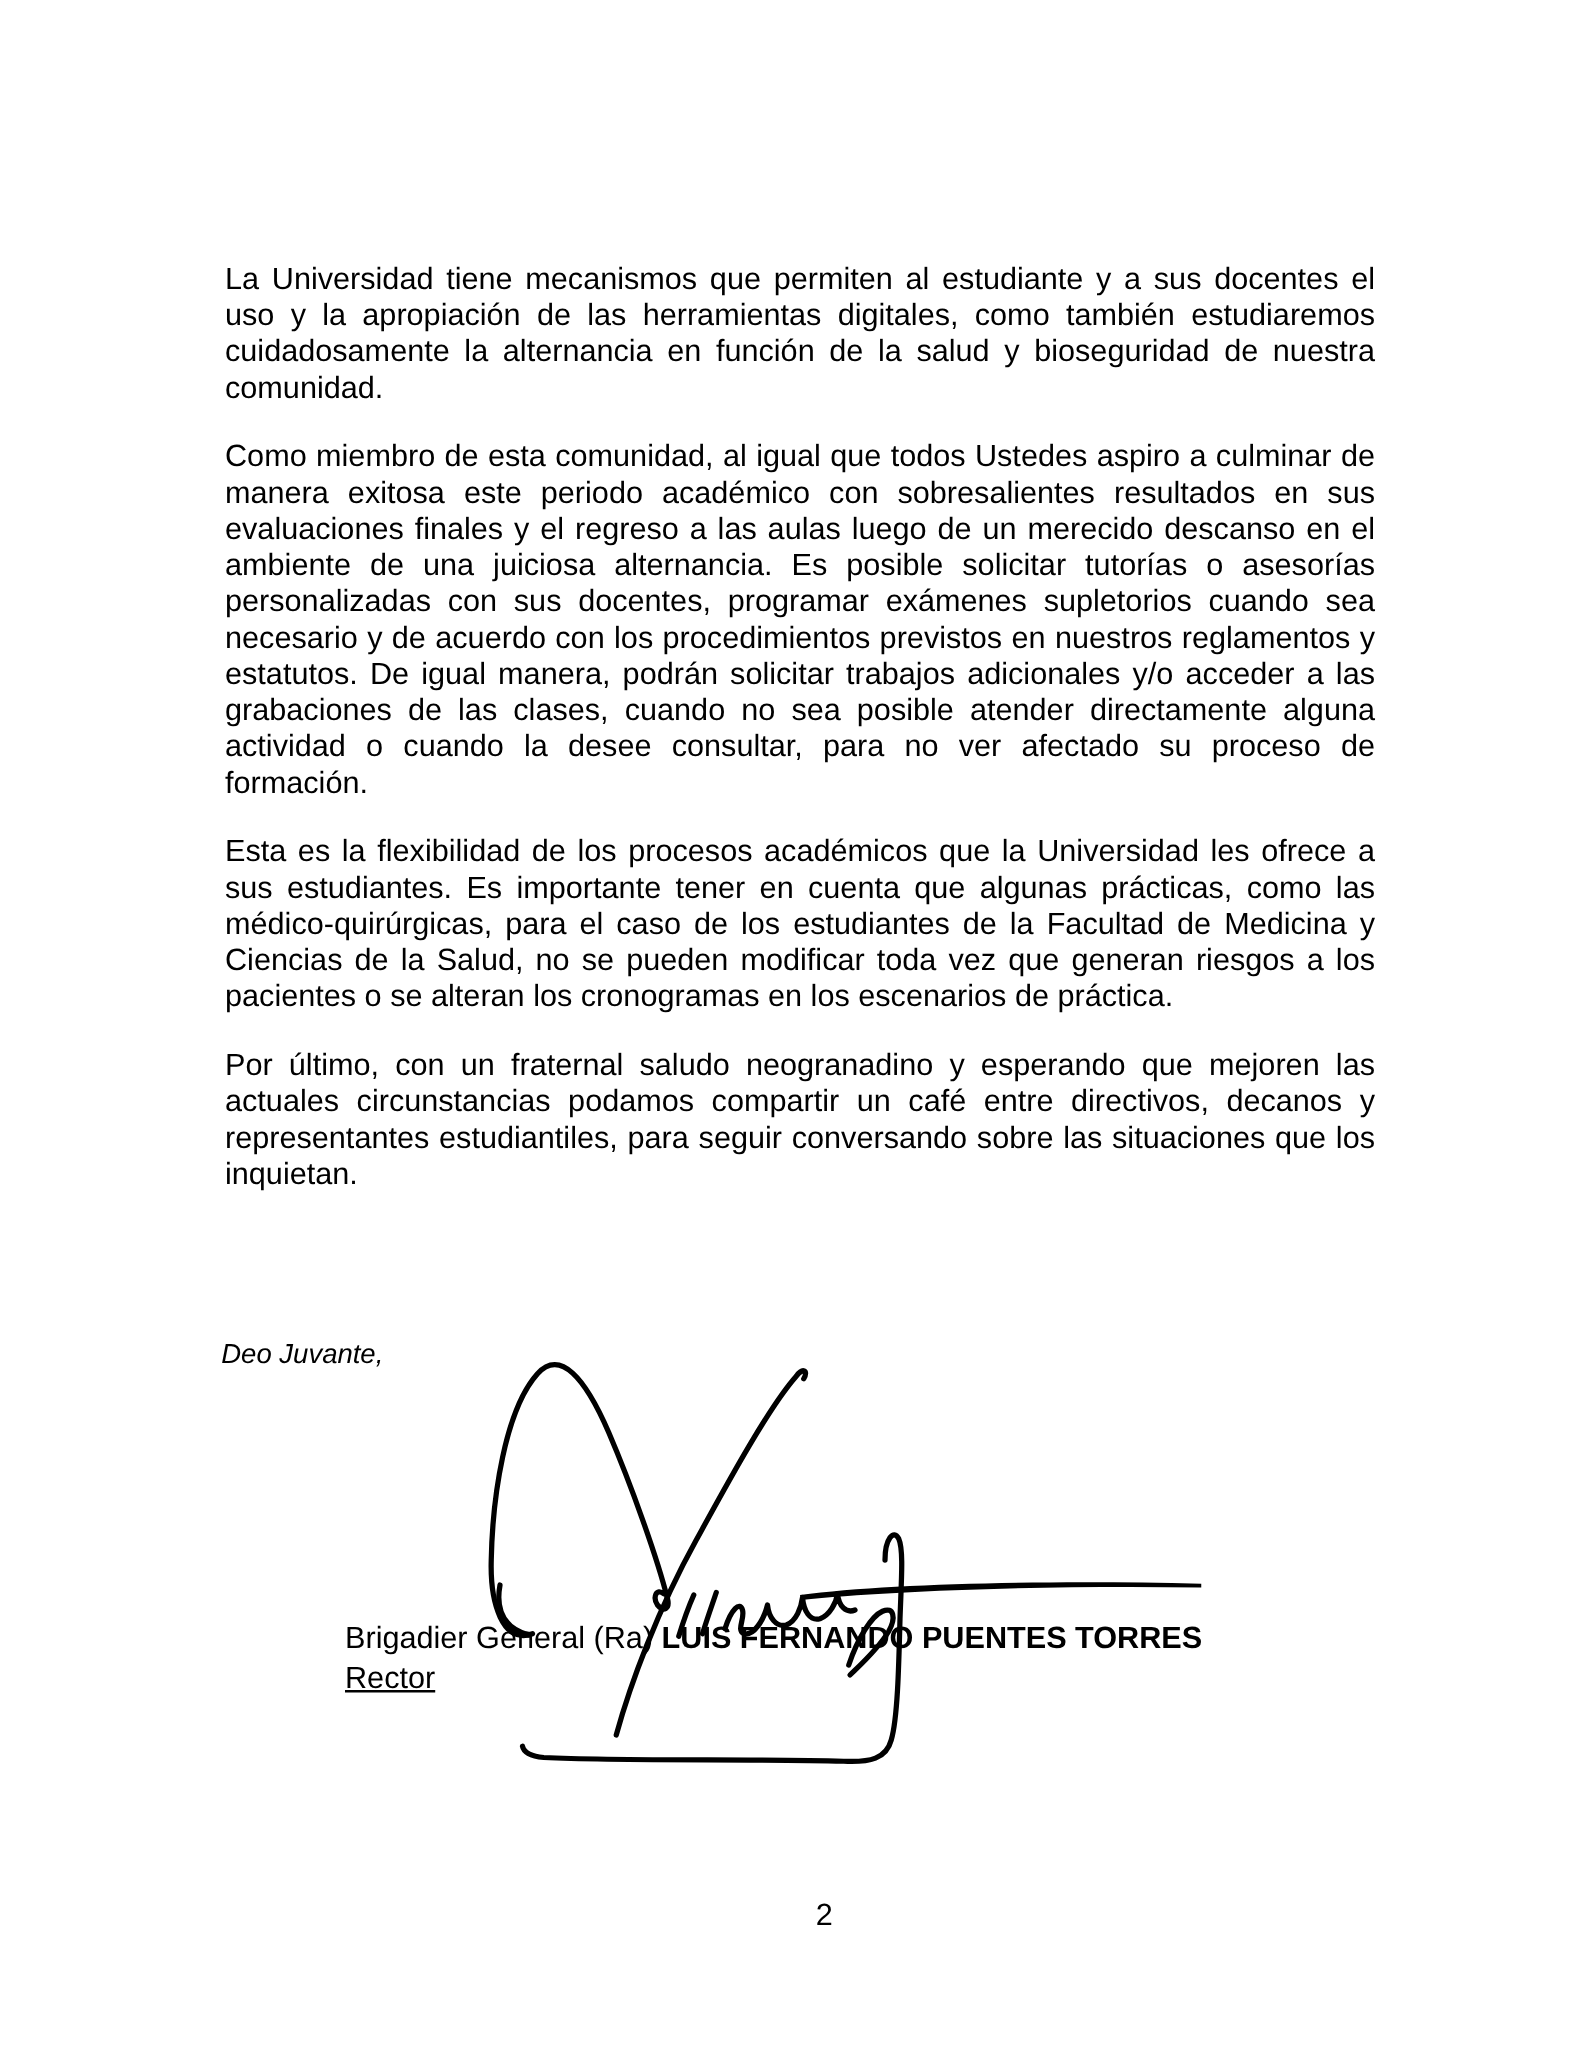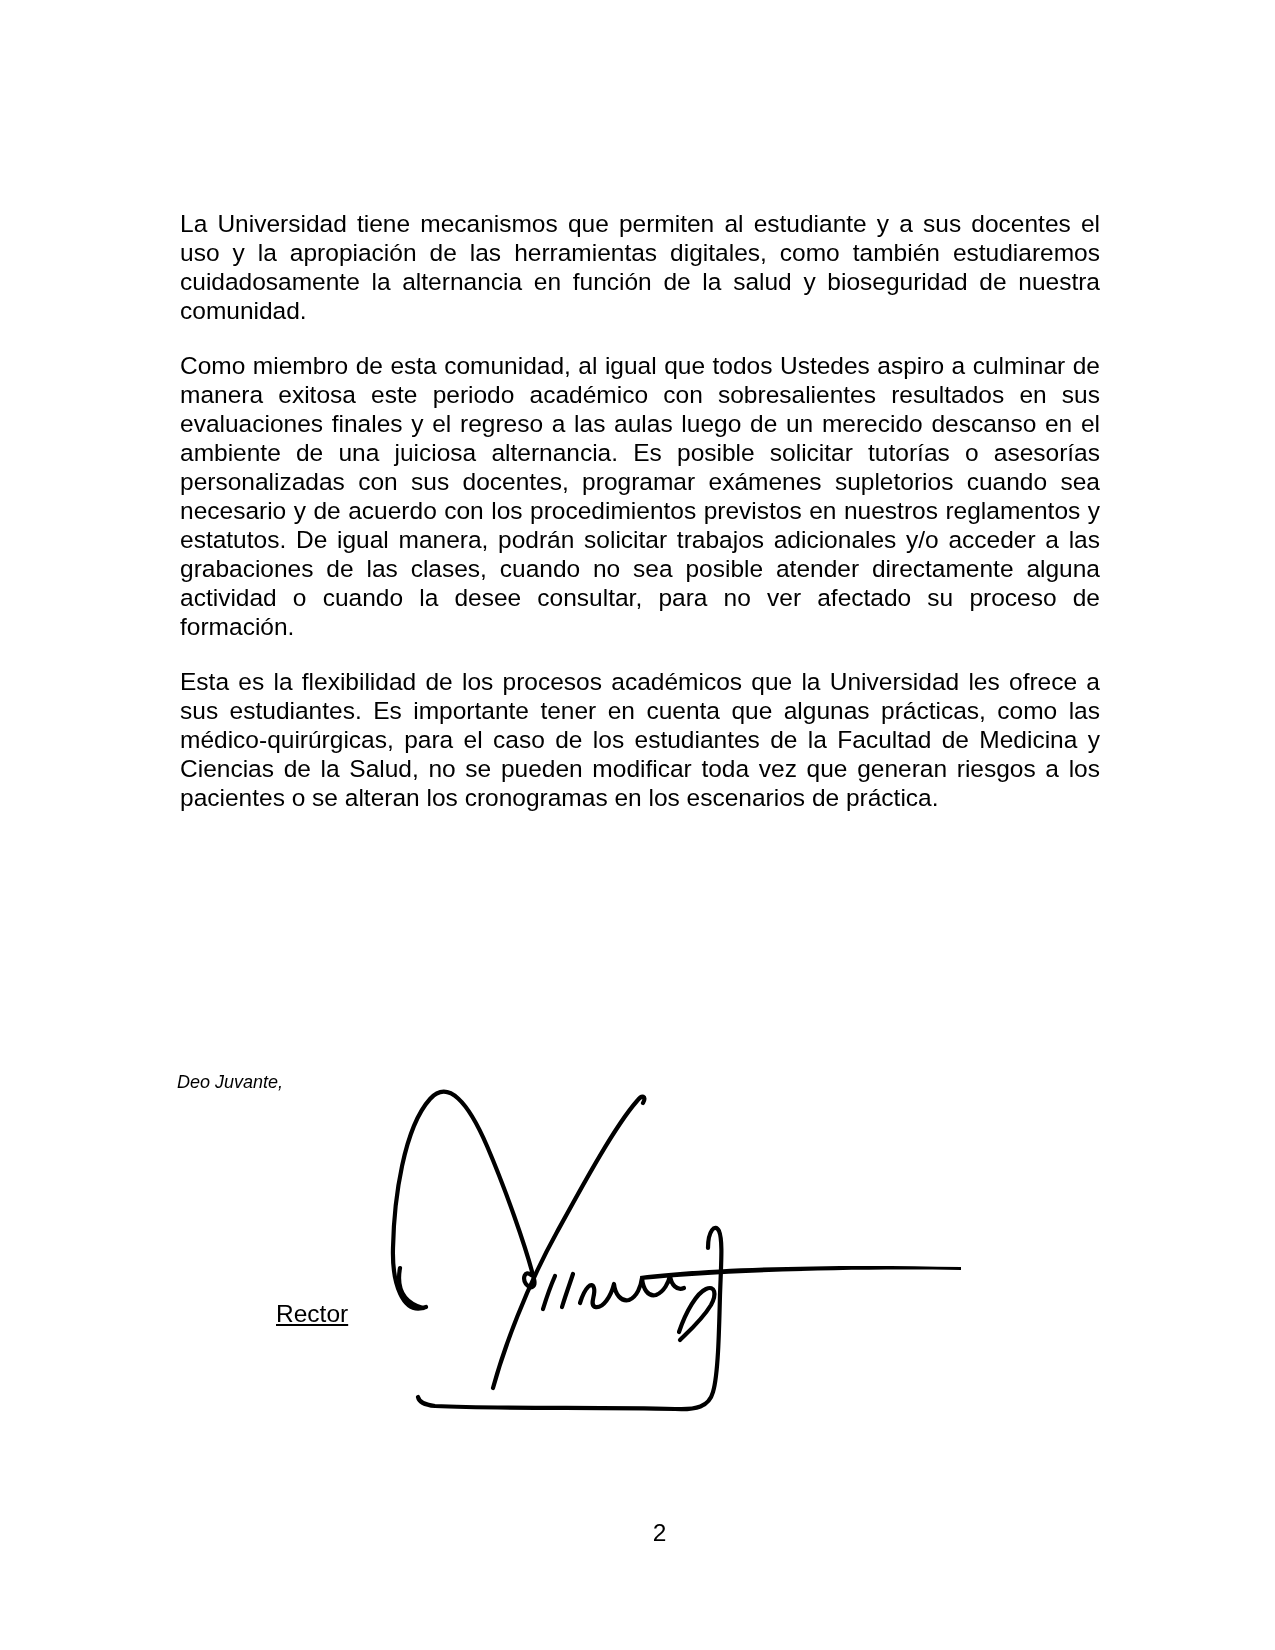--- a/index.html
+++ b/index.html
@@ -27,21 +27,21 @@
     line-height: 29px;
     text-align: justify;
   }
   .body-text p {
     margin: 0 0 26px 0;
   }
   .valediction {
     position: absolute;
     left: 177px;
     top: 1068px;
-    font-size: 18px;
+    font-size: 22px;
     line-height: 29px;
     font-style: italic;
   }
   .signature-svg {
     position: absolute;
     left: 380px;
     top: 1080px;
     width: 600px;
     height: 345px;
   }
@@ -76,20 +76,21 @@
 </style>
 </head>
 <body>
 
 <div class="page">
 
   <div class="body-text">
     <p>La Universidad tiene mecanismos que permiten al estudiante y a sus docentes el uso y la apropiación de las herramientas digitales, como también estudiaremos cuidadosamente la alternancia en función de la salud y bioseguridad de nuestra comunidad.</p>
     <p>Como miembro de esta comunidad, al igual que todos Ustedes aspiro a culminar de manera exitosa este periodo académico con sobresalientes resultados en sus evaluaciones finales y el regreso a las aulas luego de un merecido descanso en el ambiente de una juiciosa alternancia. Es posible solicitar tutorías o asesorías personalizadas con sus docentes, programar exámenes supletorios cuando sea necesario y de acuerdo con los procedimientos previstos en nuestros reglamentos y estatutos. De igual manera, podrán solicitar trabajos adicionales y/o acceder a las grabaciones de las clases, cuando no sea posible atender directamente alguna actividad o cuando la desee consultar, para no ver afectado su proceso de formación.</p>
     <p>Esta es la flexibilidad de los procesos académicos que la Universidad les ofrece a sus estudiantes. Es importante tener en cuenta que algunas prácticas, como las médico-quirúrgicas, para el caso de los estudiantes de la Facultad de Medicina y Ciencias de la Salud, no se pueden modificar toda vez que generan riesgos a los pacientes o se alteran los cronogramas en los escenarios de práctica.</p>
+    <p>Por último, con un fraternal saludo neogranadino y esperando que mejoren las actuales circunstancias podamos compartir un café entre directivos, decanos y representantes estudiantiles, para seguir conversando sobre las situaciones que los inquietan.</p>
   </div>
 
   <div class="valediction">Deo Juvante,</div>
 
   <svg class="signature-svg" viewBox="0 0 600 345" xmlns="http://www.w3.org/2000/svg" aria-hidden="true">
     <g stroke="#000000" stroke-width="4.2" fill="none" stroke-linecap="round" stroke-linejoin="round">
 
       <path d="M 46,227 C 22,236 12,202 13,168 C 14,118 24,48 50,19 C 68,-1 88,22 107,66 C 125,108 146,167 154,199 C 156,207 151,210 146,204 C 142,198 145,190 151,195"></path>
 
       <path d="M 20,188 C 16,210 25,223 43,228"></path>
@@ -100,18 +101,19 @@
 
       <path d="M 299,252 C 306,231 317,213 326,209 C 335,205 337,214 331,225 C 322,240 306,254 300,260"></path>
 
       <path d="M 328,168 C 328,151 335,143 339,151 C 343,160 341,185 340,215 C 339,255 338,295 333,312 C 329,327 316,330 295,329 C 220,327 120,329 55,326 C 45,325 39,322 38,317"></path>
     </g>
 
     <path fill="#000000" stroke="none" d="M 260,196 C 330,187 455,184 581,187 L 581,190 C 455,188 330,193 261,200 Z"></path>
   </svg>
 
   <div class="sig-block">
+    <div class="sig-name-line"><span>Brigadier General (Ra) </span><span class="bold">LUIS FERNANDO PUENTES TORRES</span></div>
     <div class="sig-role">Rector</div>
   </div>
 
   <div class="page-number">2</div>
 
 </div>
 
 </body></html>

